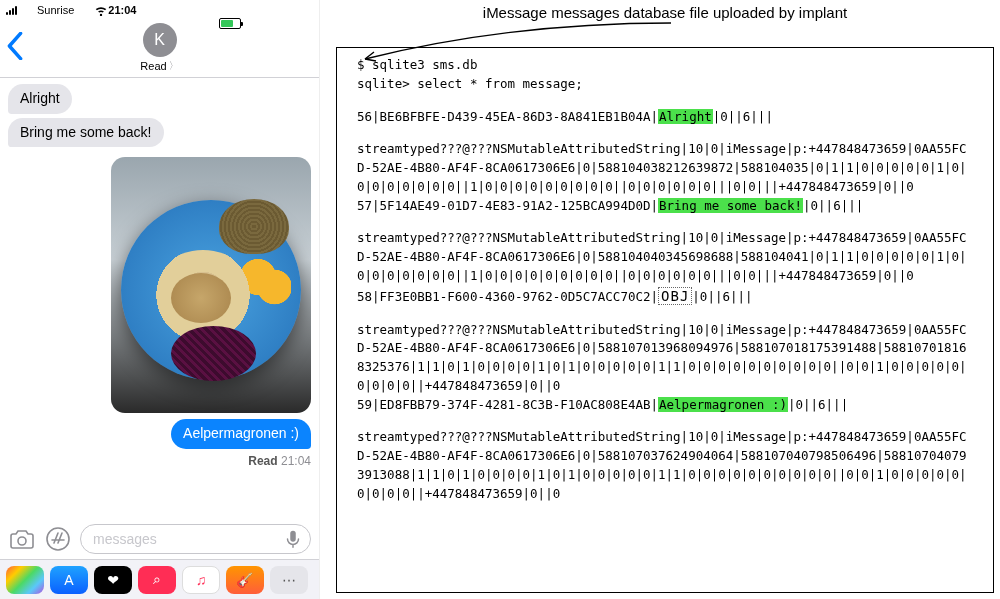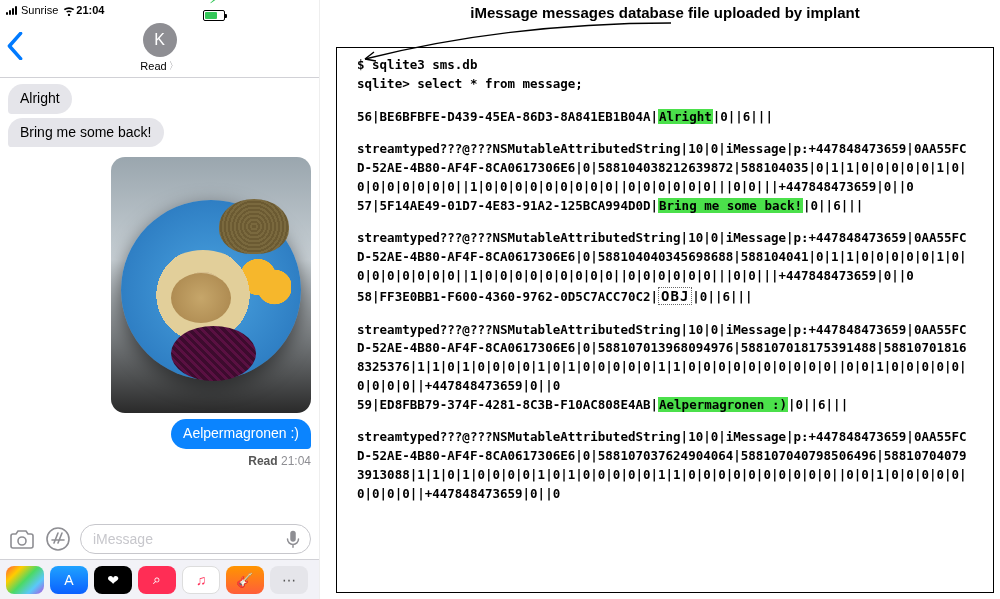--- a/index.html
+++ b/index.html
@@ -2,21 +2,21 @@
 <html><head>
 <meta charset="utf-8">
 <style>
   * { box-sizing: border-box; margin: 0; padding: 0; }
   html, body { width: 1000px; height: 599px; font-family: -apple-system, "Helvetica Neue", Arial, sans-serif; background: #fff; overflow: hidden; }
   .wrap { display: flex; width: 1000px; height: 599px; }
 
   
   .phone { width: 320px; height: 599px; background: #fff; position: relative; display: flex; flex-direction: column; border-right: 1px solid #eee; }
   .status { height: 18px; display: flex; align-items: center; justify-content: space-between; padding: 2px 6px 0; font-size: 11px; font-weight: 500; }
-  .status .left, .status .right { display: flex; align-items: center; gap: 4px; }
+  .status .left, .status .right { display: flex; align-items: center; gap: 20px; }
   .signal { display: flex; align-items: flex-end; gap: 1px; }
   .signal i { width: 2px; background: #000; display: block; border-radius:1px; }
   .signal i:nth-child(1){height:3px} .signal i:nth-child(2){height:5px} .signal i:nth-child(3){height:7px} .signal i:nth-child(4){height:9px}
   .wifi { width: 14px; height: 10px; }
   .bolt { color: #34c759; font-size: 11px; }
   .batt { width: 22px; height: 11px; border: 1px solid #000; border-radius: 2px; position: relative; }
   .batt::after { content:""; position:absolute; right:-3px; top:3px; width:2px; height:4px; background:#000; border-radius:0 1px 1px 0; }
   .batt .fill { position:absolute; left:1px; top:1px; bottom:1px; width: 60%; background:#34c759; border-radius:1px; }
 
   .navbar { height: 60px; position: relative; border-bottom: 0.5px solid #d1d1d6; display:flex; flex-direction:column; align-items:center; justify-content:center; }
@@ -48,21 +48,21 @@
 
   .composer { height: 40px; display:flex; align-items:center; gap:8px; padding: 4px 8px; }
   .cicon { width:28px; height:28px; color:#8e8e93; display:flex; align-items:center; justify-content:center; }
   .msginput { flex:1; height:30px; border:1px solid #c7c7cc; border-radius:15px; display:flex; align-items:center; padding:0 6px 0 12px; font-size:14px; color:#c7c7cc; justify-content:space-between; }
   .mic { width:22px; height:22px; color:#8e8e93; }
 
   .appdrawer { height: 40px; background:#f2f2f7; border-top:0.5px solid #d1d1d6; display:flex; align-items:center; gap:6px; padding: 4px 6px; }
   .appicon { width:38px; height:28px; border-radius:8px; display:flex; align-items:center; justify-content:center; font-size:14px; color:#fff; flex:0 0 auto; }
 
   
-  .right { flex:1; position:relative; padding: 0 6px 6px 16px; display:flex; flex-direction:column;font-weight:bold; }
+  .right { flex:1; position:relative; padding: 0 6px 6px 16px; display:flex; flex-direction:column; }
   .caption { text-align:center; font-size: 15px; font-family: "Helvetica Neue", Arial, sans-serif; padding: 4px 0 2px; }
   .arrowzone { position:relative; height: 24px; }
   .terminal { border: 1.5px solid #000; flex:1; padding: 8px 20px; font-family: ui-monospace, Menlo, Consolas, monospace; font-size: 12.5px; line-height: 1.5; overflow-wrap: break-word; word-break: break-all; overflow:hidden; white-space: pre-wrap; }
   .hl { background: #4be04b; padding: 0 1px; }
   .obj { border: 1px dotted #666; font-size:14px; padding:0 2px; letter-spacing:1px; }
   .para { margin-bottom: 14px; }
   svg.arrow { position:absolute; left: 5px; top: -4px; width: 400px; height: 46px; pointer-events:none; }
 </style>
 </head>
 <body>
@@ -132,21 +132,21 @@
             <circle cx="13" cy="13" r="4" fill="none" stroke="#8e8e93" stroke-width="1.6"></circle>
           </svg>
       </div>
       <div class="cicon">
         <svg width="26" height="26" viewBox="0 0 26 26">
             <circle cx="13" cy="13" r="11" fill="none" stroke="#8e8e93" stroke-width="1.6"></circle>
             <path d="M9 17l4-10M13 17l4-10M7 14h12" stroke="#8e8e93" stroke-width="1.6" stroke-linecap="round"></path>
           </svg>
       </div>
       <div class="msginput">
-        <span>iMessage</span>
+        <span>messages</span>
         <span class="mic">
           <svg viewBox="0 0 24 24" width="22" height="22">
               <rect x="9" y="3" width="6" height="12" rx="3" fill="#8e8e93"></rect>
               <path d="M6 12a6 6 0 0012 0M12 18v3" stroke="#8e8e93" stroke-width="1.6" fill="none" stroke-linecap="round"></path>
             </svg>
         </span>
       </div>
     </div>
 
     <div class="appdrawer" id="appdrawer">

